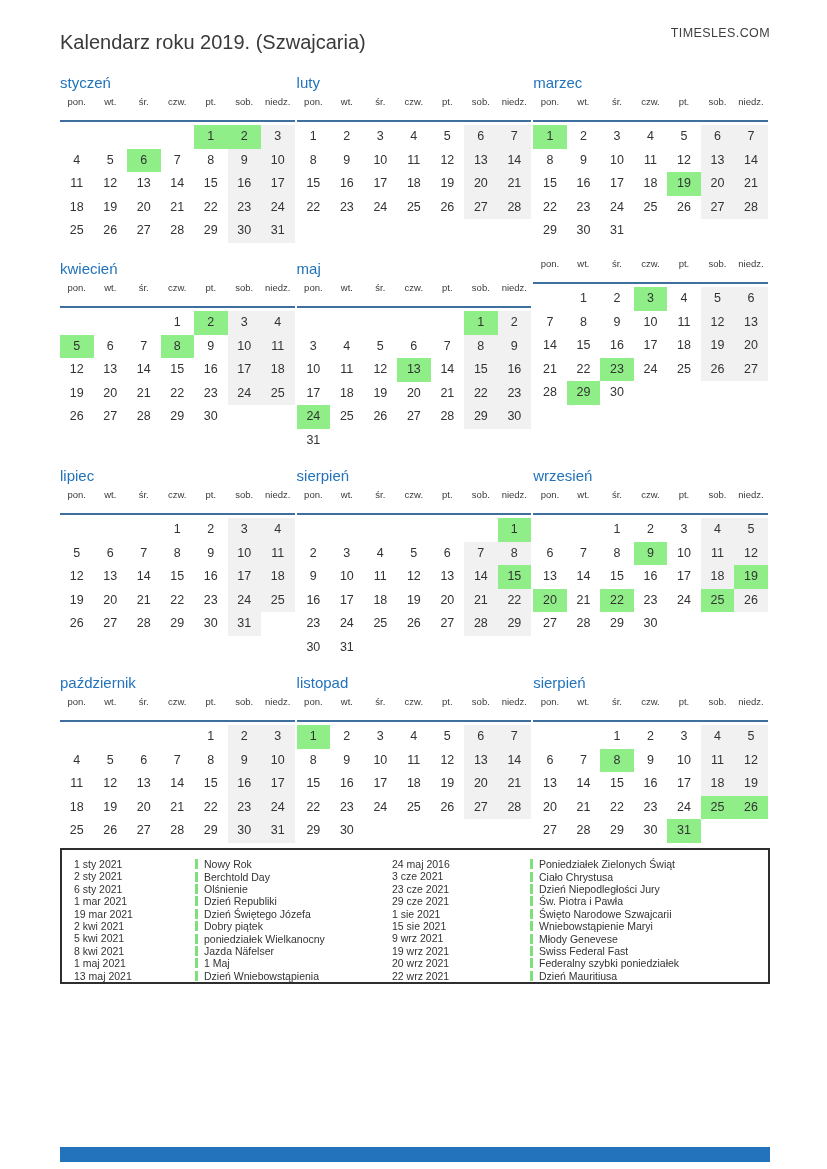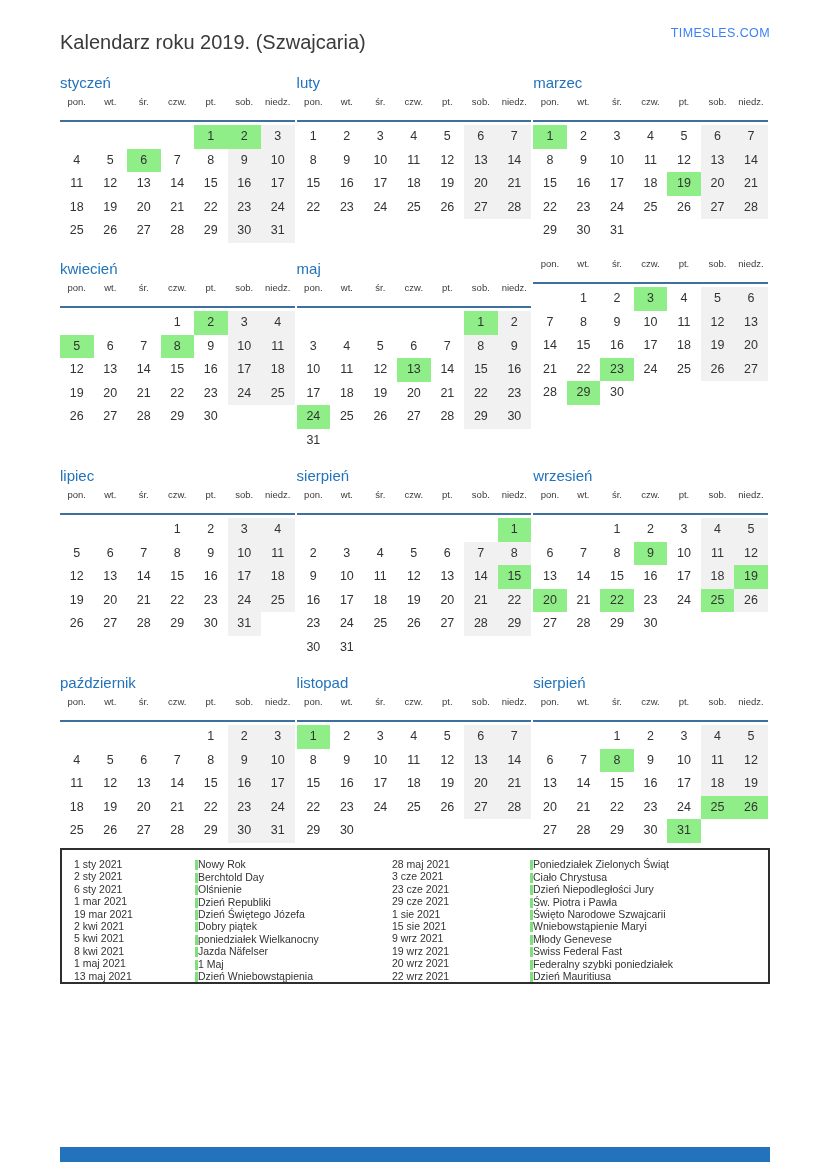--- a/index.html
+++ b/index.html
@@ -1,20 +1,20 @@
 <!DOCTYPE html>
 <html style="--accent: #2273bb; --line: #3f6f9e; --wkgray: #f1f1f1; --green: #90ee88; --green-bar: #7de07a;"><head>
 <meta charset="utf-8">
 <style>
   html,body{margin:0;padding:0}
   body{width:827px;height:1169px;background:#fff;position:relative;
        font-family:"Liberation Sans",sans-serif;color:#333;overflow:hidden}
 
   .page-title{position:absolute;left:60px;top:18px;font-size:20px;font-weight:400;color:#3a3a3a}
-  .site-link{position:absolute;right:57px;top:26px;font-size:12.5px;color:#3b82f6;
+  .site-link{position:absolute;right:57px;top:26px;font-size:12.5px;color:#404040;
              text-decoration:none;letter-spacing:.4px;cursor:pointer}
 
   #months{position:absolute;left:60px;top:72px;display:grid;
           grid-template-columns:repeat(3,236.6px);
           grid-template-rows:186px 207px 207px 195px}
   .month{width:234.5px}
   .mtitle{font-size:15px;color:var(--accent);height:22px;line-height:22px;margin-bottom:2px}
   .wd-row{display:grid;grid-template-columns:repeat(7,33.5px);
           border-bottom:2px solid var(--line);padding-bottom:13px}
   .wd{font-size:9.5px;text-align:center;color:#3a3a3a}
@@ -24,21 +24,21 @@
   .cell.we{background:var(--wkgray)}
   .cell.hol{background:var(--green)}
 
   #legend{position:absolute;left:60px;top:848px;width:710px;height:136px;
           border:2px solid #2e2e2e;box-sizing:border-box;display:flex;
           padding:8px 0 0 12px;font-size:10.5px;color:#333}
   .lcol{display:grid;grid-auto-rows:12.4px;align-content:start}
   .lcol.left{width:318px;grid-template-columns:121px 1fr}
   .lcol.right{flex:1;grid-template-columns:138px 1fr}
   .ldate{white-space:nowrap}
-  .lname{display:flex;align-items:flex-end;white-space:nowrap}
+  .lname{display:flex;align-items:center;gap:6px;white-space:nowrap}
   .gbar{width:3px;height:10px;background:var(--green-bar);flex:none}
 
   .footer-bar{position:absolute;left:60px;top:1147px;width:710px;height:15px;background:var(--accent)}
 </style>
 </head>
 <body>
 
 <h1 class="page-title">Kalendarz roku 2019. (Szwajcaria)</h1>
 <a class="site-link">TIMESLES.COM</a>
 
@@ -808,21 +808,21 @@
         <span class="gbar"></span>
         <span>1 Maj</span>
       </div>
       <div class="ldate">13 maj 2021</div>
       <div class="lname">
         <span class="gbar"></span>
         <span>Dzień Wniebowstąpienia</span>
       </div>
     </div>
   <div class="lcol right" id="legend-right">
-      <div class="ldate">28 maj 2021</div>
+      <div class="ldate">24 maj 2016</div>
       <div class="lname">
         <span class="gbar"></span>
         <span>Poniedziałek Zielonych Świąt</span>
       </div>
       <div class="ldate">3 cze 2021</div>
       <div class="lname">
         <span class="gbar"></span>
         <span>Ciało Chrystusa</span>
       </div>
       <div class="ldate">23 cze 2021</div>

